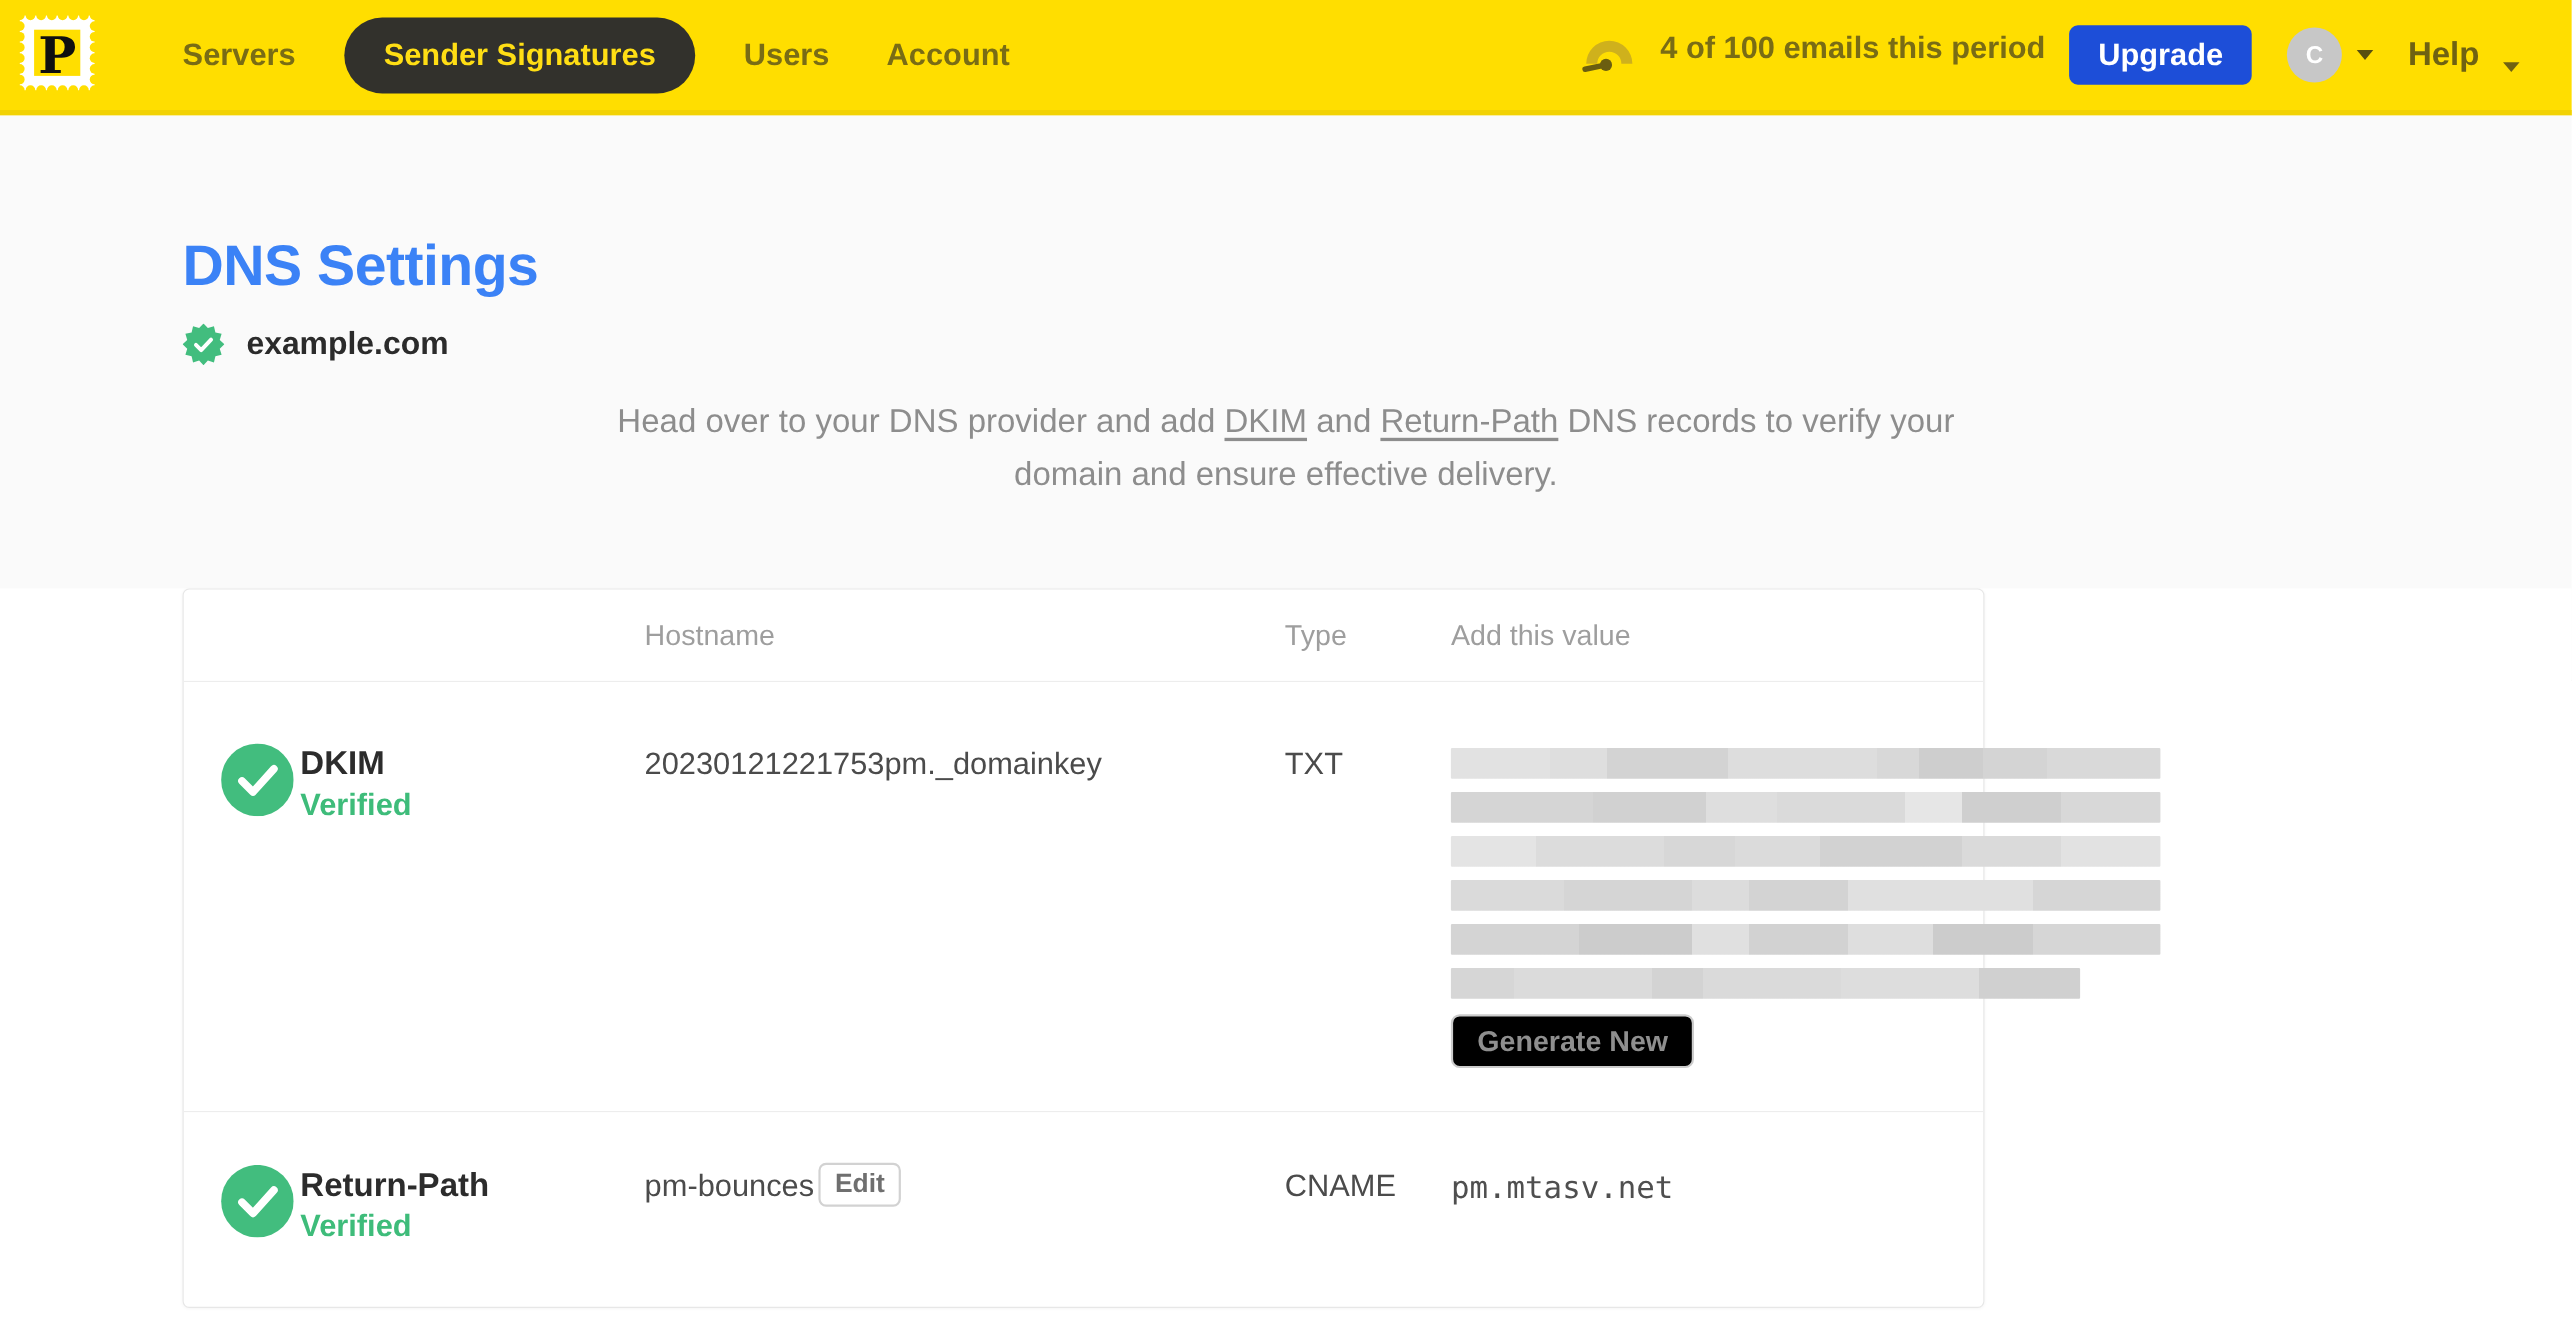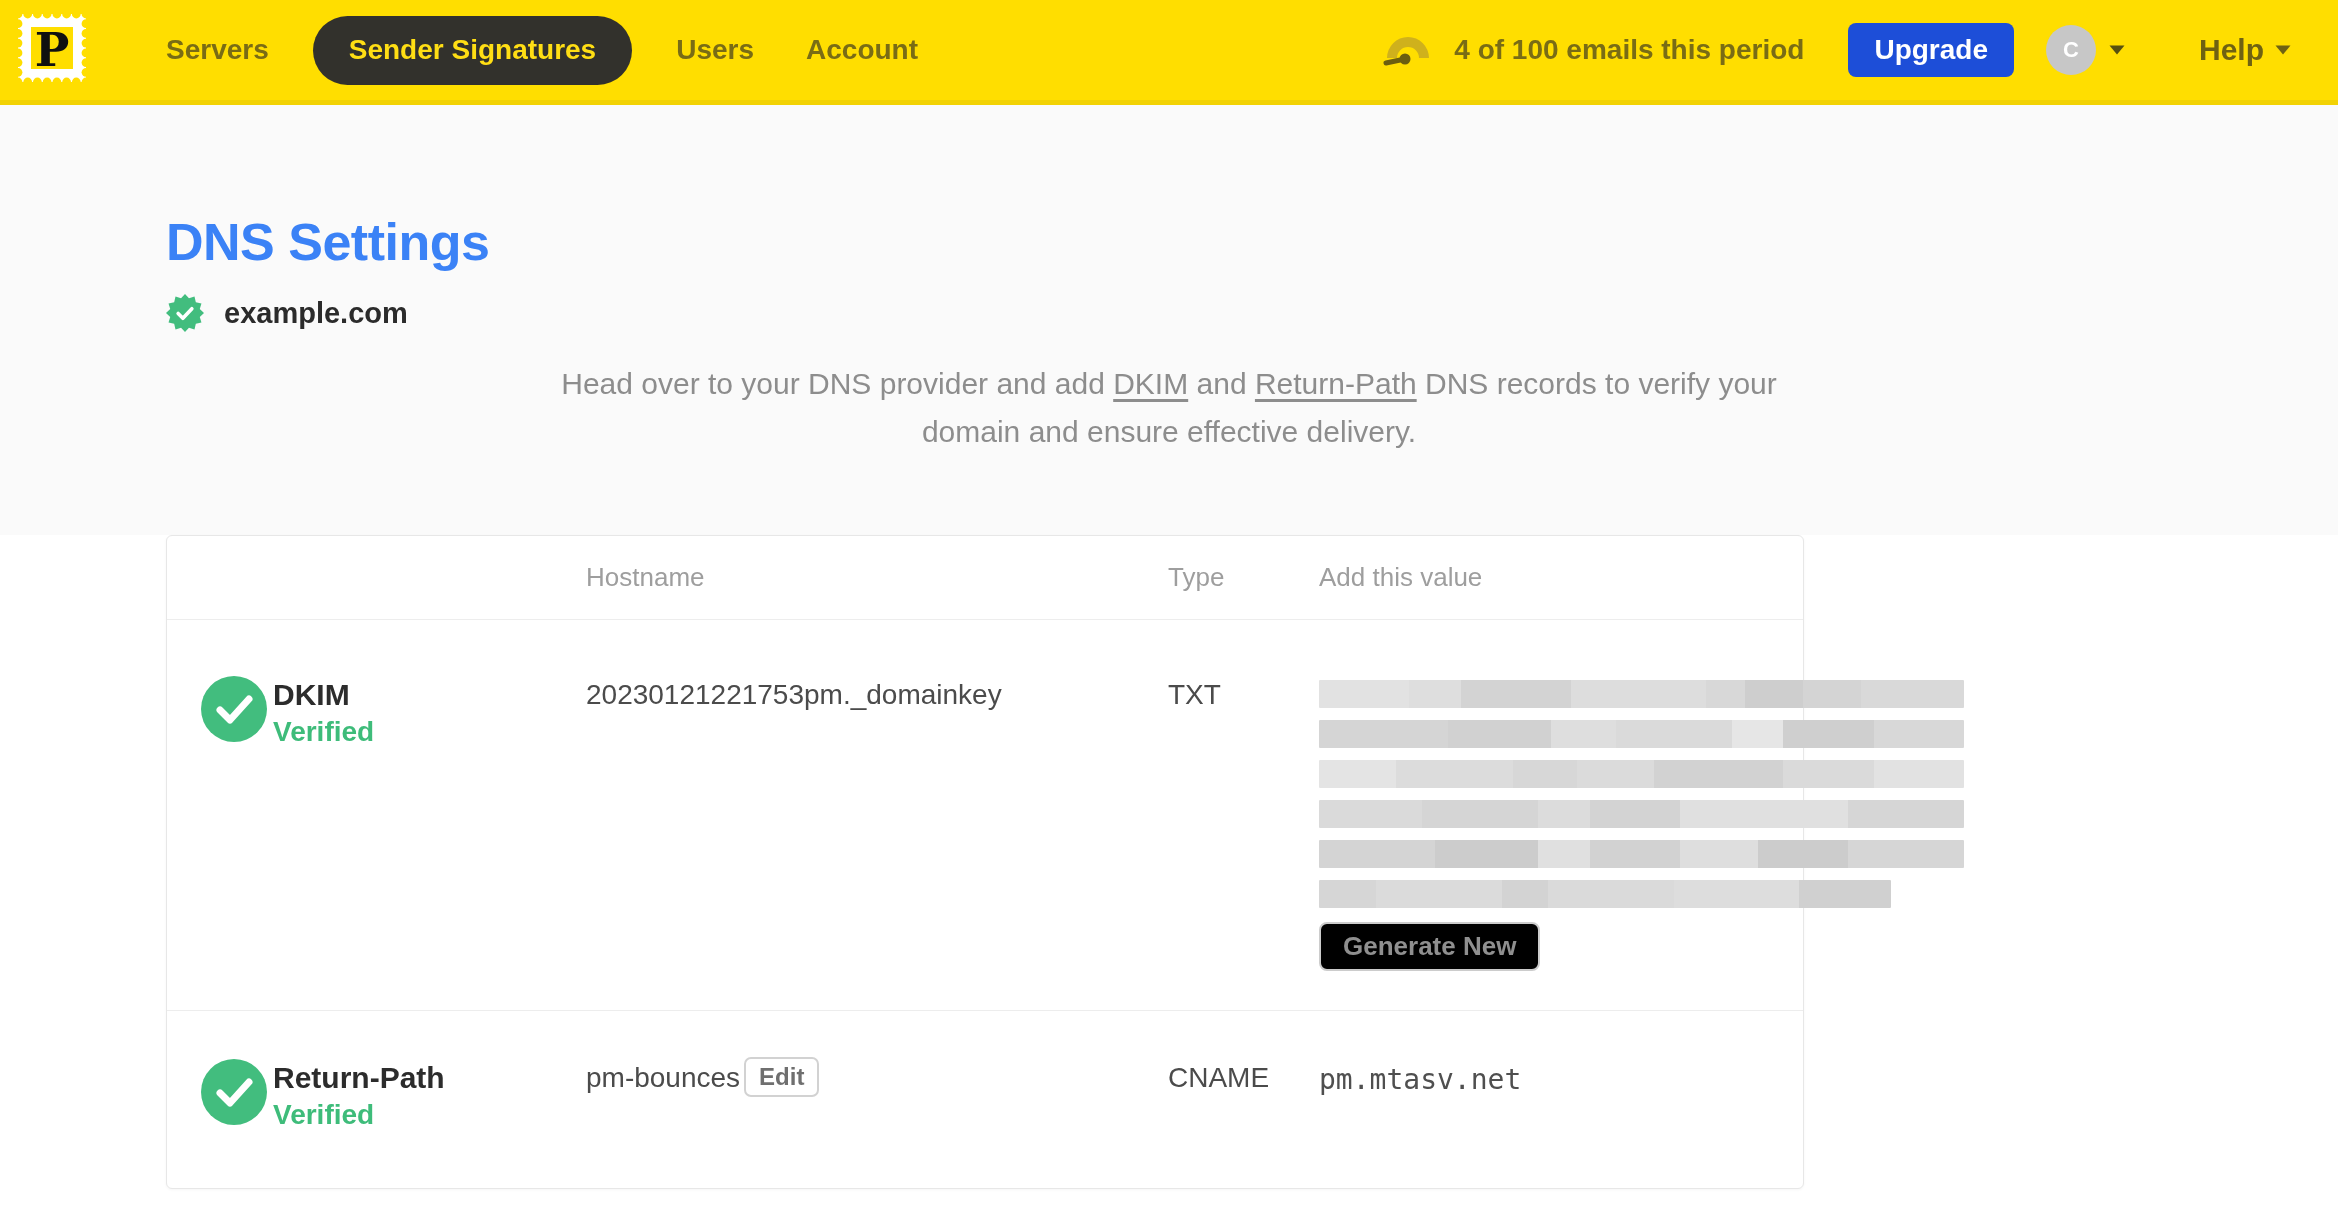--- a/index.html
+++ b/index.html
@@ -42,21 +42,21 @@
     border-radius: 35px;
     padding: 0 36px;
     margin: 0 18px;
   }
   .nav-right {
     margin-left: auto;
     display: flex;
     align-items: center;
     padding-right: 46px;
   }
-  .usage { display: flex; align-items: center; gap: 20px; margin-right: 44px; }
+  .usage { display: flex; gap: 20px; margin-right: 22px; }
   .usage-text { font-size: 28px; font-weight: bold; color: #796c15; white-space: nowrap; }
   .upgrade-btn {
     background: #1d4ed8;
     color: #ffffff;
     font-size: 28px;
     font-weight: bold;
     height: 54px;
     padding: 0 26px;
     border: none;
     border-radius: 8px;
@@ -65,21 +65,21 @@
     cursor: pointer;
   }
   .avatar-group { display: flex; align-items: center; gap: 12px; margin-left: 32px; cursor: pointer; }
   .avatar {
     width: 50px; height: 50px; border-radius: 50%;
     background: #c7c7c7; color: #ffffff;
     font-size: 22px; font-weight: bold;
     display: flex; align-items: center; justify-content: center;
   }
   .caret { display: block; }
-  .help-group { display: flex; align-items: center; gap: 10px; margin-left: 73px; cursor: pointer; }
+  .help-group { display: flex; align-items: flex-end; gap: 20px; margin-left: 30px; cursor: pointer; }
   .help-label { font-size: 30px; font-weight: bold; color: #6f6212; }
 
   
   .hero {
     background: #fafafa;
     border-bottom: 1px solid #e7e7e7;
     height: 514px;
     box-sizing: border-box;
     padding-top: 107px;
   }

